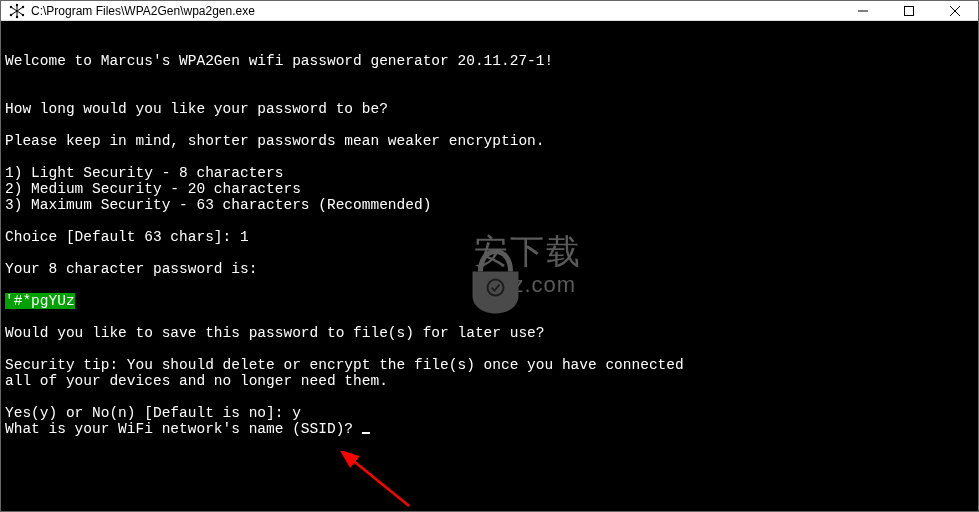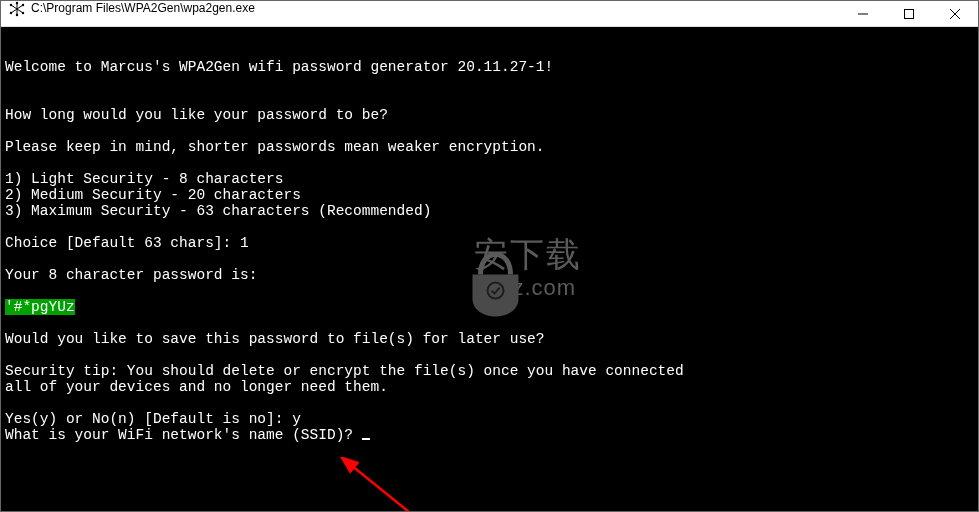--- a/index.html
+++ b/index.html
@@ -16,24 +16,24 @@
     left: 0;
     top: 0;
     width: 979px;
     height: 512px;
     background: #fff;
     border: 1px solid #666;
     display: flex;
     flex-direction: column;
   }
   .title-bar {
-    height: 26px;
+    height: 20px;
     background: #fff;
     display: flex;
-    align-items: flex-start;
+    align-items: center;
     border-bottom: 1px solid #ddd;
   }
   .title-icon {
     width: 16px;
     height: 16px;
     margin: 0 6px 0 8px;
     display: flex;
     align-items: center;
     justify-content: center;
   }

